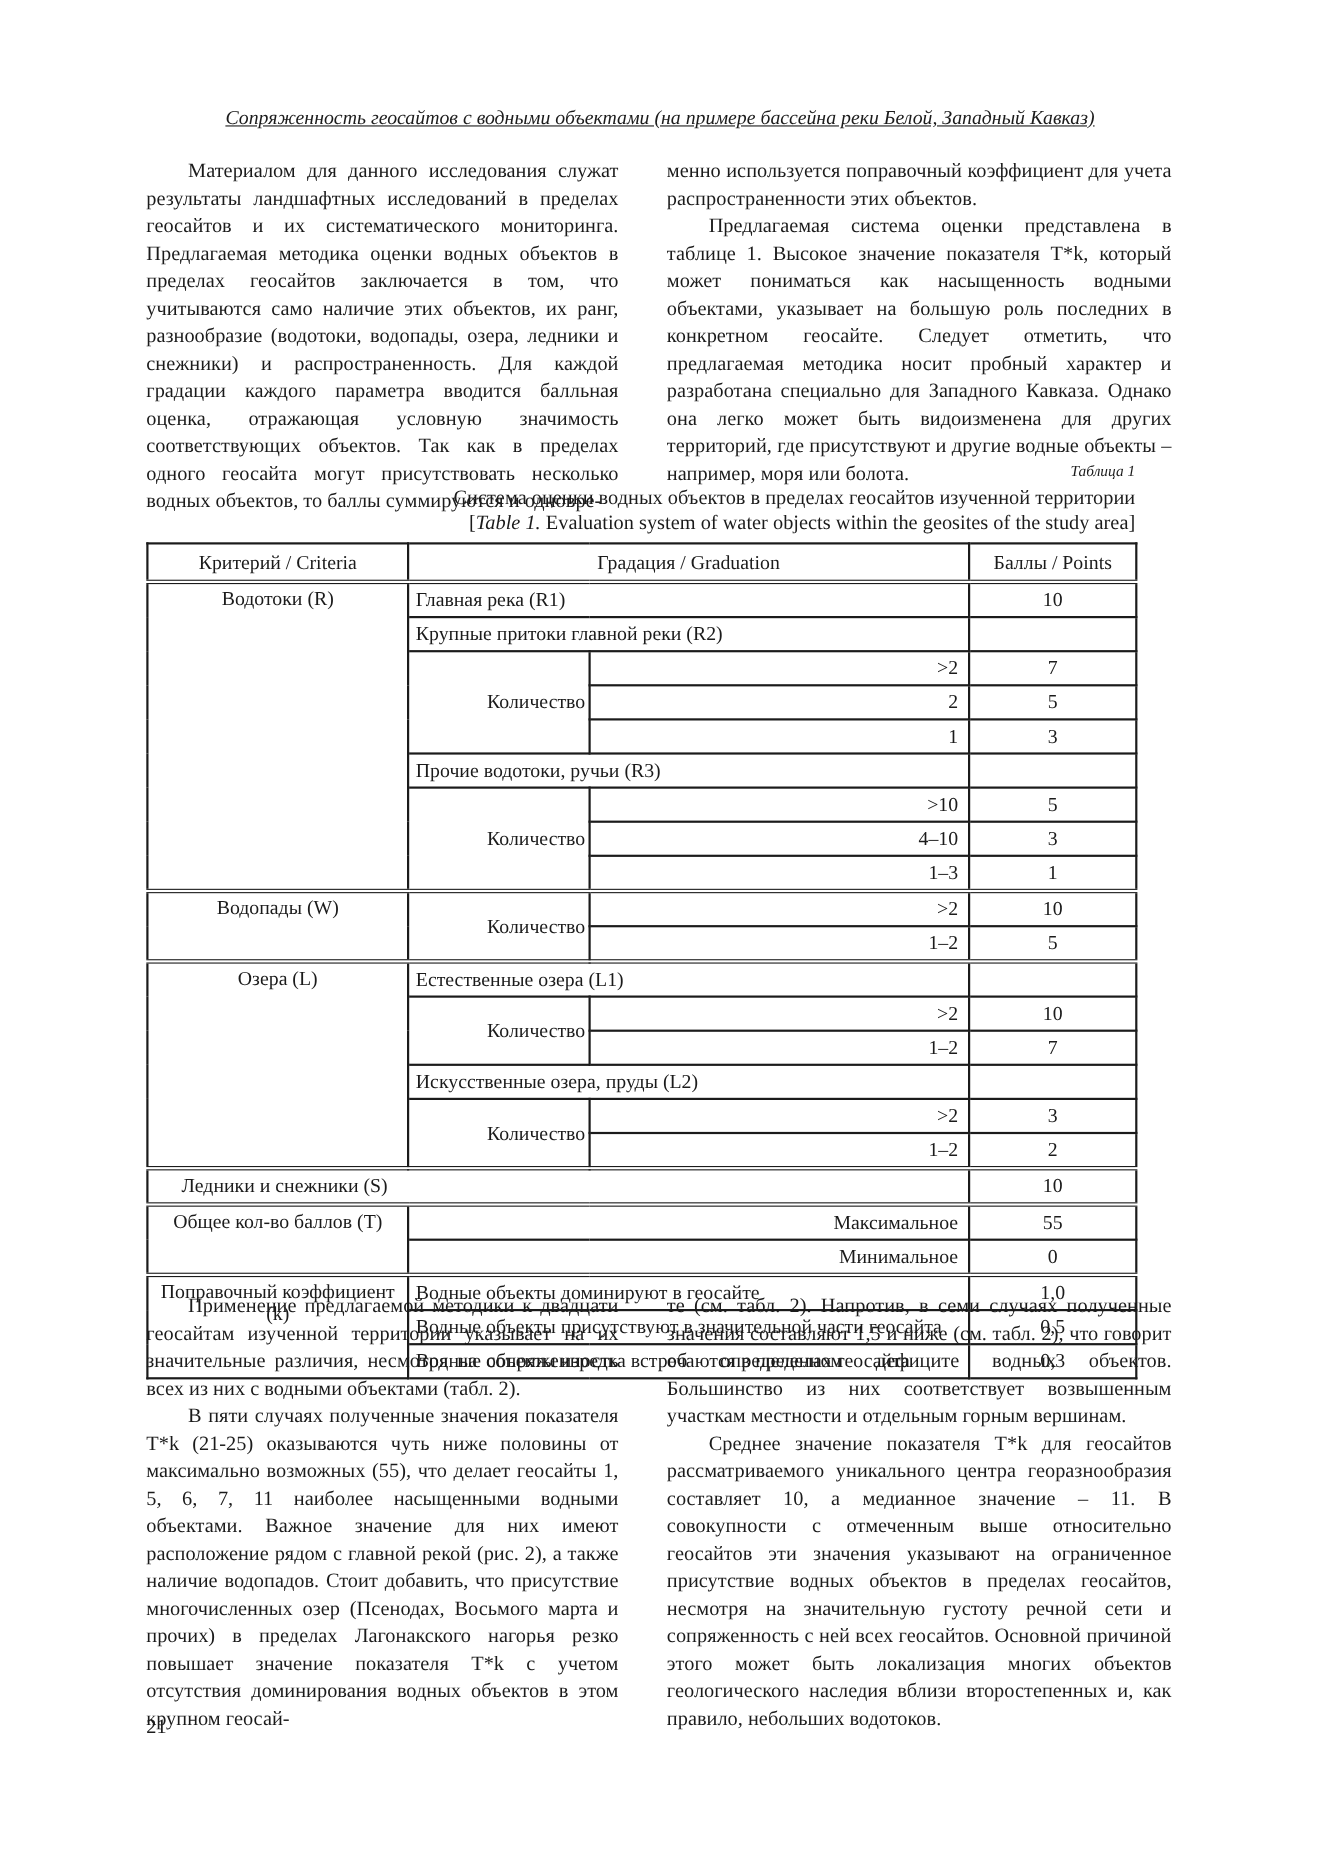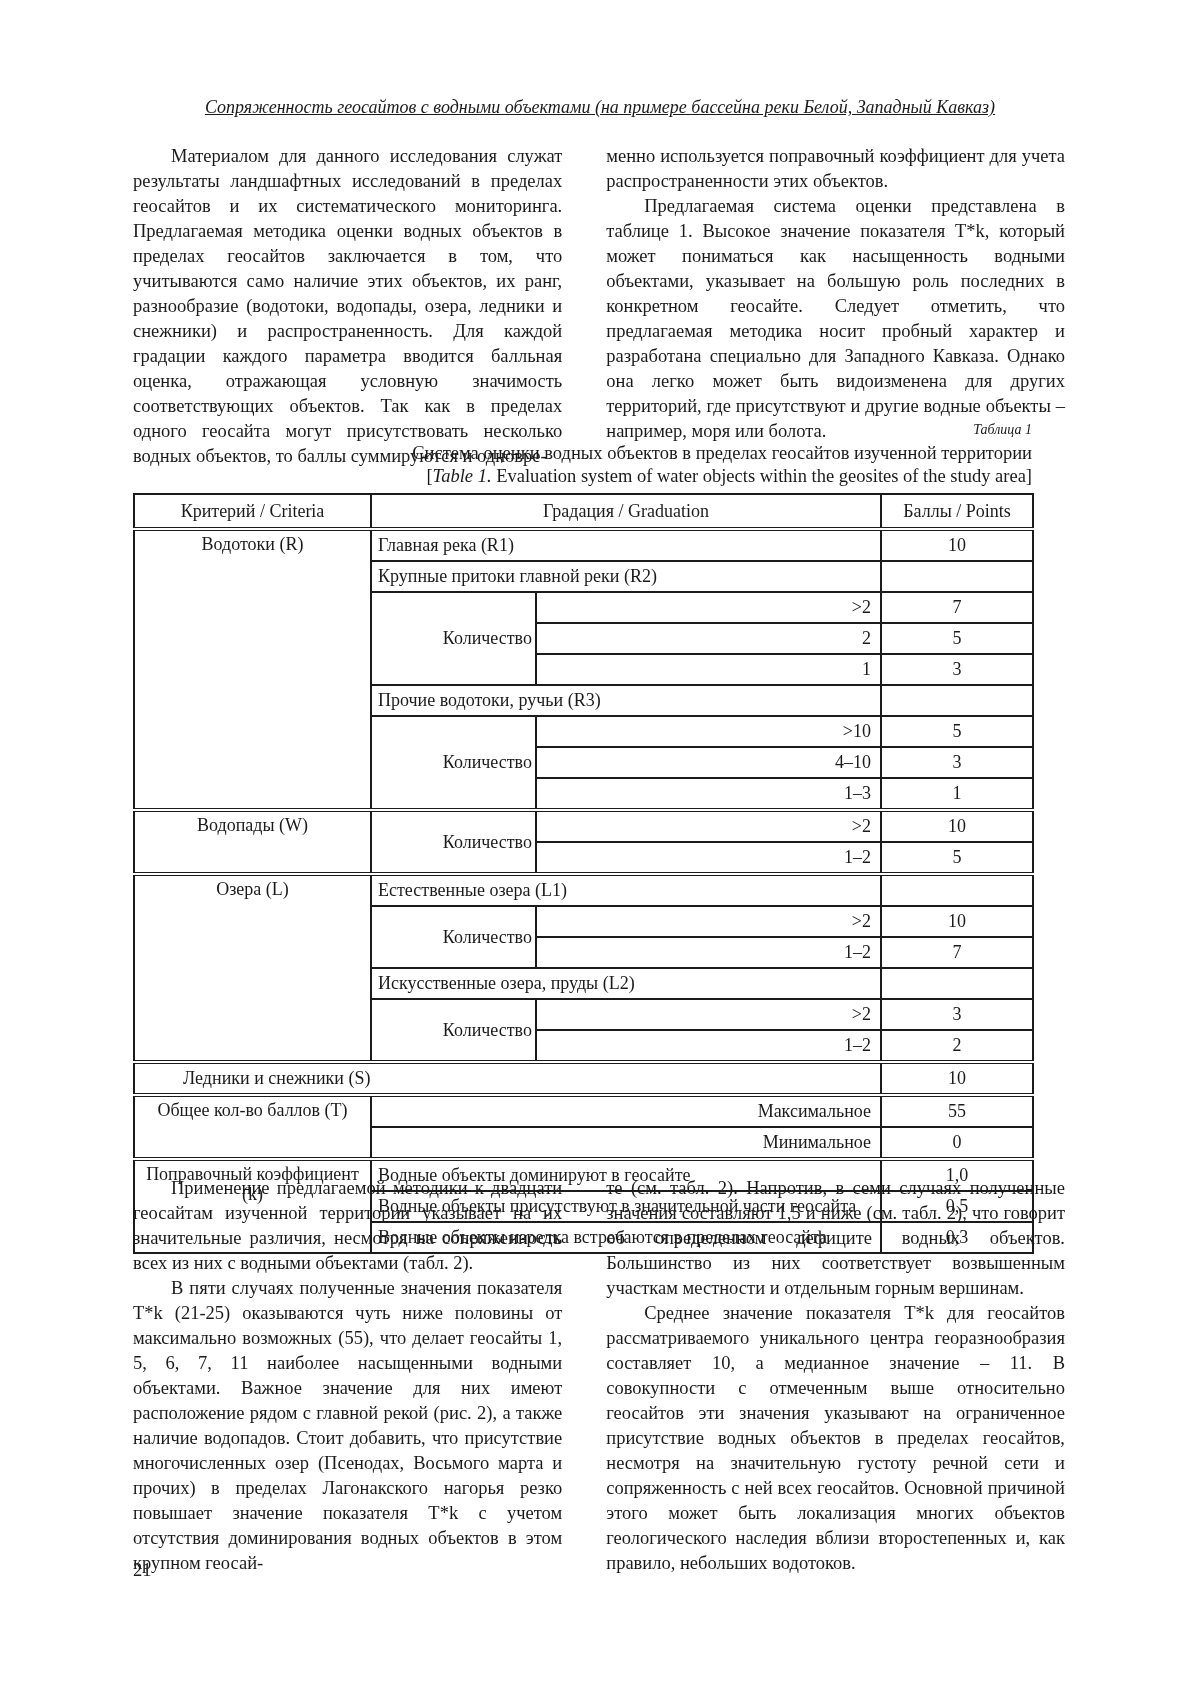--- a/index.html
+++ b/index.html
@@ -32,21 +32,21 @@
   }
   tr.hrow td{height:30px;}
   .a-c{text-align:center;}
   .a-r{text-align:right;}
   .a-l{text-align:left;}
   .sect{border-top:4px double #1b1b1b;}
   .top{vertical-align:top;padding-top:3px;}
   .qty{padding-right:3px;}
   .val{padding-right:9px;}
   .fit{font-size:18px;white-space:nowrap;border-radius:15px;}
-  .pad30{padding-left:48px;}
+  .pad30{padding-left:30px;}
   .footer{
     position:absolute;left:133px;top:1560px;width:977px;
     display:flex;justify-content:space-between;font-size:18.5px;
   }
 </style>
 </head>
 <body>
 
 <div class="running-head">Сопряженность геосайтов с водными объектами (на примере бассейна реки Белой, Западный Кавказ)</div>
 

